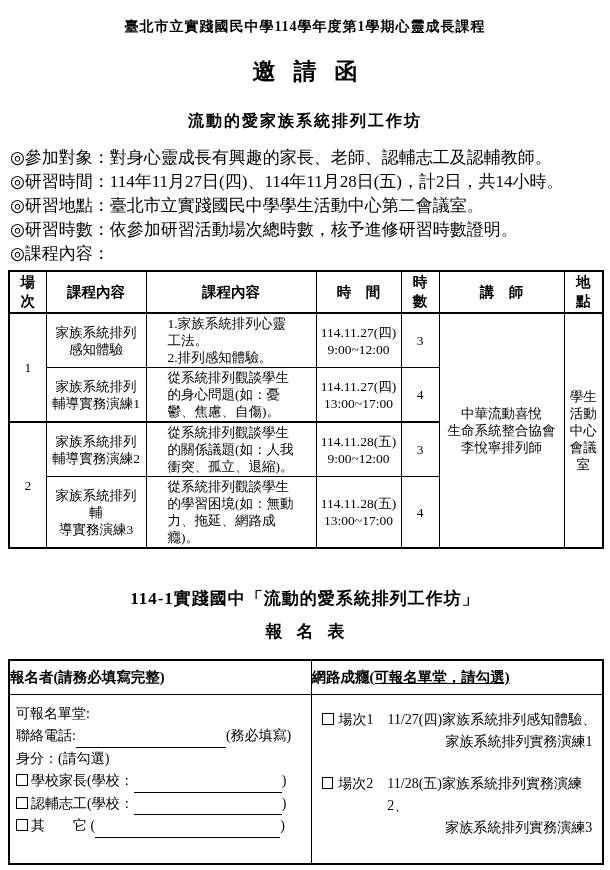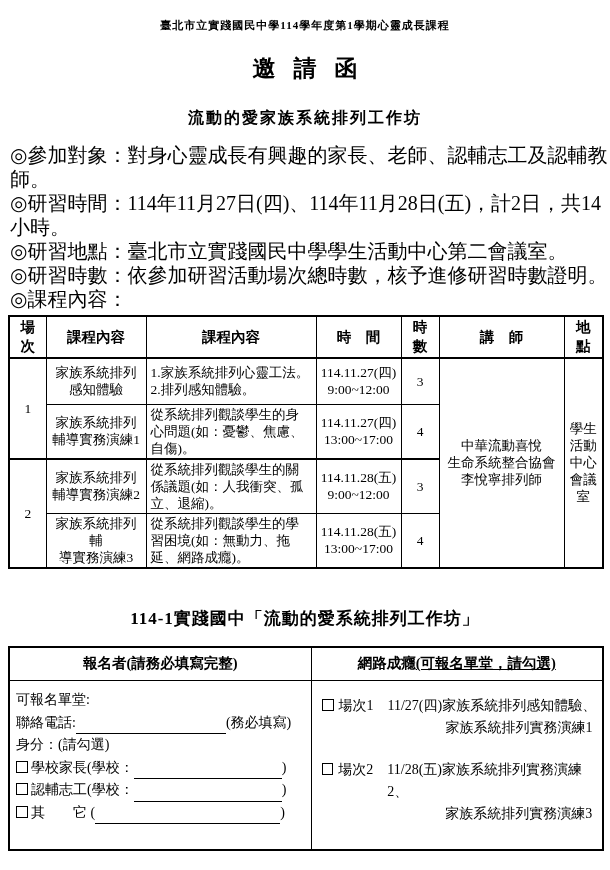--- a/index.html
+++ b/index.html
@@ -3,48 +3,48 @@
 <meta charset="utf-8">
 <style>
   * { margin:0; padding:0; box-sizing:border-box; }
   body { background:#ffffff; }
   .page {
     width:610px; height:870px; background:#ffffff; color:#000;
     font-family:"Liberation Serif","DejaVu Serif",serif;
     padding-top:18px; overflow:hidden; position:relative;
   }
   .center { text-align:center; }
-  .title1 { font-size:11px; font-weight:bold; letter-spacing:1px; }
+  .title1 { font-size:14px; font-weight:bold; letter-spacing:1px; }
   .title2 { font-size:16px; font-weight:bold; margin-top:24px; letter-spacing:2px; }
   .title3 { font-size:23px; font-weight:bold; margin-top:20px; letter-spacing:18px; text-indent:18px; }
   .bullets { list-style:none; margin:14px 0 0 10px; }
-  .bullets li { font-size:20px; line-height:24px; }
+  .bullets li { font-size:17px; line-height:24px; }
 
   
   table { border-collapse:collapse; table-layout:fixed; }
   .course-table { width:594px; margin:4px 8px 0 8px; border:2px solid #000; }
   .course-table th, .course-table td { border:1px solid #000; padding:1px 3px; }
   .course-table thead tr { height:36px; }
   .course-table th { font-size:14.5px; font-weight:bold; }
   .course-table td { font-size:13.5px; line-height:17px; text-align:center; vertical-align:middle; }
   .course-table thead th { border-bottom:2px solid #000; }
   .course-table tr.group2 td { border-top:2px solid #000; }
   .pre { white-space:pre-line; }
-  .td-content { text-align:left !important; padding:1px 4px !important; }
+  .td-content { text-align:left !important; padding:1px 21px !important; }
   .td-topic { font-family:"Liberation Serif","DejaVu Serif",serif; }
   .td-location { line-height:21px; padding:4px 2px !important; word-break:break-all; }
   .r1 { height:46px; } .r2 { height:48px; } .r3 { height:54px; } .r4 { height:51px; }
 
   .sec-title { font-size:17px; font-weight:bold; margin-top:38px; letter-spacing:1px; }
   .form-title { font-size:17px; font-weight:bold; margin-top:10px; letter-spacing:14px; text-indent:14px; }
 
   
   .signup-table { width:594px; margin:16px 8px 0 8px; border:2px solid #000; }
   .signup-table th, .signup-table td { border:1px solid #000; }
-  .signup-table th { height:34px; font-size:14.5px; font-weight:bold; text-align:center; }
+  .signup-table th { height:34px; font-size:14.5px; font-weight:bold; text-align:left; }
   .signup-table td { height:136px; vertical-align:top; font-size:14px; }
   .u { text-decoration:underline; }
   .form-left { padding:8px 6px 4px 6px; }
   .form-left .fline { line-height:22.5px; white-space:nowrap; }
   .blank { display:inline-block; border-bottom:1px solid #000; height:15px; vertical-align:bottom; }
   .cb { display:inline-block; width:12px; height:12px; border:1.5px solid #000; vertical-align:-1px; margin-right:3px; }
   .form-right { padding:14px 4px 4px 10px; }
   .session { display:flex; margin-bottom:20px; line-height:22px; }
   .session-label { margin:0 14px 0 2px; white-space:nowrap; }
   .session-l2 { margin-left:58px; }
@@ -130,20 +130,21 @@
 導實務演練3</td>
         <td class="pre td-content">從系統排列觀談學生的學習困境(如：無動力、拖延、網路成癮)。</td>
         <td class="pre">114.11.28(五)
 13:00~17:00</td>
         <td>4</td>
       </tr>
     </tbody>
   </table>
 
   <div class="center sec-title">114-1實踐國中「流動的愛系統排列工作坊」</div>
+  <div class="center form-title">報名表</div>
 
   <table class="signup-table">
     <colgroup>
         <col style="width:302px">
         <col style="width:292px">
       </colgroup>
     <thead>
       <tr>
         <th>報名者(請務必填寫完整)</th>
         <th><span>網路成癮</span><span class="u">(可報名單堂，請勾選)</span></th>

